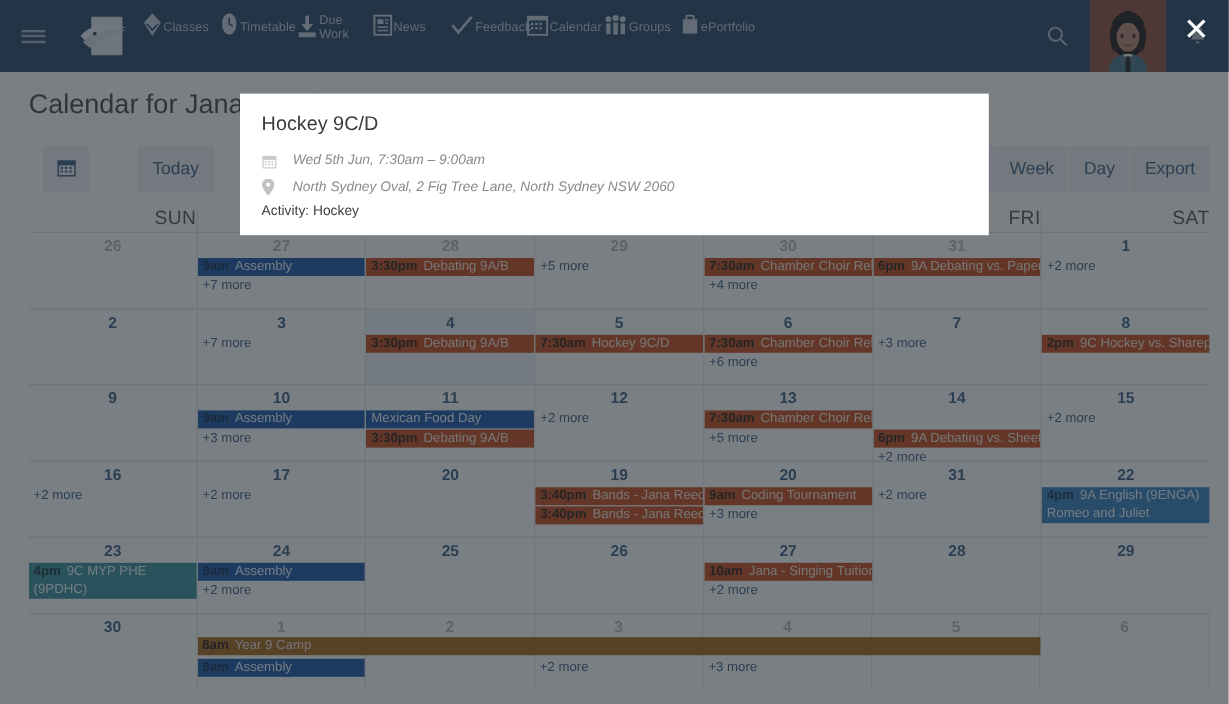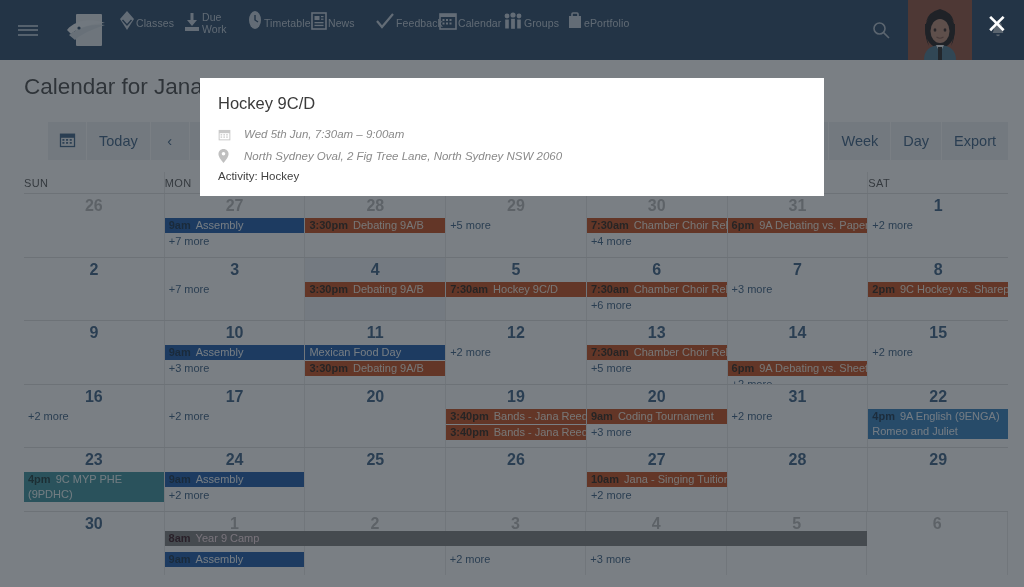--- a/index.html
+++ b/index.html
@@ -45,68 +45,68 @@
     background: #ffffff;
   }
   .page-title {
     position: absolute; left: 24px; top: 14px;
     font-size: 22.5px; color: #3b3b3b; font-weight: 400; white-space: nowrap;
   }
 
   
   .cal-toolbar { position: absolute; left: 24px; top: 62px; right: 16px; height: 38px; }
   .btn-group { position: absolute; display: flex; }
-  .btn-group.left { left: 24px; top: 0; }
+  .btn-group.left { left: 12px; top: 0; gap: 40px; }
   .btn-group.right { right: 0; top: 0; }
   .cbtn {
     height: 38px; min-width: 39px; padding: 0 12px;
     background: #eceff1; color: #2f557b;
     border: none; border-right: 1px solid #ffffff;
     display: flex; align-items: center; justify-content: center;
     font-size: 14.5px; cursor: pointer; font-family: "Liberation Sans", sans-serif;
   }
   .cbtn:last-child { border-right: none; }
   .cbtn.icononly { padding: 0 10px; }
 
   
   .cal { position: absolute; left: 24px; right: 16px; top: 112px; bottom: 0; }
   .dow-row { display: flex; height: 22px; border-bottom: 1px solid #dcdcdc; }
   .dow {
-    flex: 1 1 0; text-align: left; font-size: 11px; color: #4a4a4a;
+    flex: 1 1 0; text-align: right; font-size: 16px; color: #4a4a4a;
     letter-spacing: .4px; line-height: 22px; border-right: 1px solid #e7e7e7;
   }
   .dow:last-child { border-right: none; }
 
   .week { display: flex; height: 63.5px; border-bottom: 1px solid #dcdcdc; position: relative; }
   .week:last-child { border-bottom: none; }
   .day {
     flex: 1 1 0; border-right: 1px solid #e7e7e7; position: relative;
     padding-top: 1px; overflow: hidden;
   }
   .day:last-child { border-right: none; }
   .day.today { background: #eef2f6; }
-  .daynum { text-align: center; font-size: 16px; font-weight: bold; color: #2f557b; padding-top: 2px; }
+  .daynum { text-align: center; font-size: 13px; font-weight: bold; color: #2f557b; padding-top: 2px; }
   .day.other .daynum { color: #b4b4b4; font-weight: bold; }
   .events { margin-top: 3px; }
   .ev {
     height: 15px; line-height: 15px; font-size: 11px; color: #241a10;
     padding: 0 2px 0 4px; margin-bottom: 1px; white-space: nowrap; overflow: hidden;
     cursor: pointer;
   }
   .ev .t { font-weight: bold; }
   .ev .n { margin-left: 5px; }
   .ev.blue { background: #0b4ea2; color: #f2f6fb; }
   .ev.blue .t { color: #03203f; }
   .ev.orange { background: #c2410c; color: #f6e6d8; }
   .ev.orange .t { color: #221005; }
   .ev.teal { background: #2f8a95; color: #eaf7f8; }
   .ev.teal .t { color: #0a2b2f; }
   .ev.lblue { background: #2576b8; color: #edf5fc; }
   .ev.lblue .t { color: #0a2742; }
-  .ev.maroon { background: #737373; color: #f7dde4; }
+  .ev.maroon { background: #a16207; color: #f7dde4; }
   .ev.maroon .t { color: #2a0610; }
   .ev.two { height: 30px; line-height: 15px; white-space: normal; }
   .more {
     font-size: 11px; color: #2f557b; padding-left: 4px; line-height: 15px;
     cursor: pointer;
   }
   .ev.span {
     position: absolute; z-index: 3; margin-bottom: 0;
   }
   .spacer { height: 16px; }
@@ -158,37 +158,37 @@
           <svg width="18" height="22" viewBox="0 0 18 22">
               <path d="M9 1 L16 9 L9 20 L2 9 Z" fill="#c2cedb"></path>
               <path d="M4.5 10 L9 15 L13.5 10" fill="none" stroke="#1b3a5c" stroke-width="1.4"></path>
             </svg>
         </span>
         <span class="lbl">Classes</span>
       </div>
 
       <div class="nav-item">
         <span class="ico">
+          <svg width="18" height="22" viewBox="0 0 18 22">
+              <ellipse cx="9" cy="10" rx="6" ry="9" fill="#c2cedb"></ellipse>
+              <path d="M9 5 L9 10 L12 12" stroke="#1b3a5c" stroke-width="1.4" fill="none"></path>
+            </svg>
+        </span>
+        <span class="lbl">Timetable</span>
+      </div>
+
+      <div class="nav-item">
+        <span class="ico">
           <svg width="20" height="22" viewBox="0 0 20 22">
               <rect x="8.5" y="2" width="3" height="9" fill="#c2cedb"></rect>
               <path d="M5 9 L10 15 L15 9 Z" fill="#c2cedb"></path>
               <rect x="3" y="16" width="14" height="4" fill="#c2cedb"></rect>
             </svg>
         </span>
         <span class="lbl">Due Work</span>
-      </div>
-
-      <div class="nav-item">
-        <span class="ico">
-          <svg width="18" height="22" viewBox="0 0 18 22">
-              <ellipse cx="9" cy="10" rx="6" ry="9" fill="#c2cedb"></ellipse>
-              <path d="M9 5 L9 10 L12 12" stroke="#1b3a5c" stroke-width="1.4" fill="none"></path>
-            </svg>
-        </span>
-        <span class="lbl">Timetable</span>
       </div>
 
       <div class="nav-item">
         <span class="ico">
           <svg width="18" height="22" viewBox="0 0 18 22">
               <rect x="2" y="3" width="14" height="16" fill="none" stroke="#c2cedb" stroke-width="1.6"></rect>
               <rect x="4.5" y="6" width="5" height="4" fill="#c2cedb"></rect>
               <rect x="11" y="6" width="2.5" height="1.2" fill="#c2cedb"></rect>
               <rect x="11" y="8.6" width="2.5" height="1.2" fill="#c2cedb"></rect>
               <rect x="4.5" y="12" width="9" height="1.3" fill="#c2cedb"></rect>

